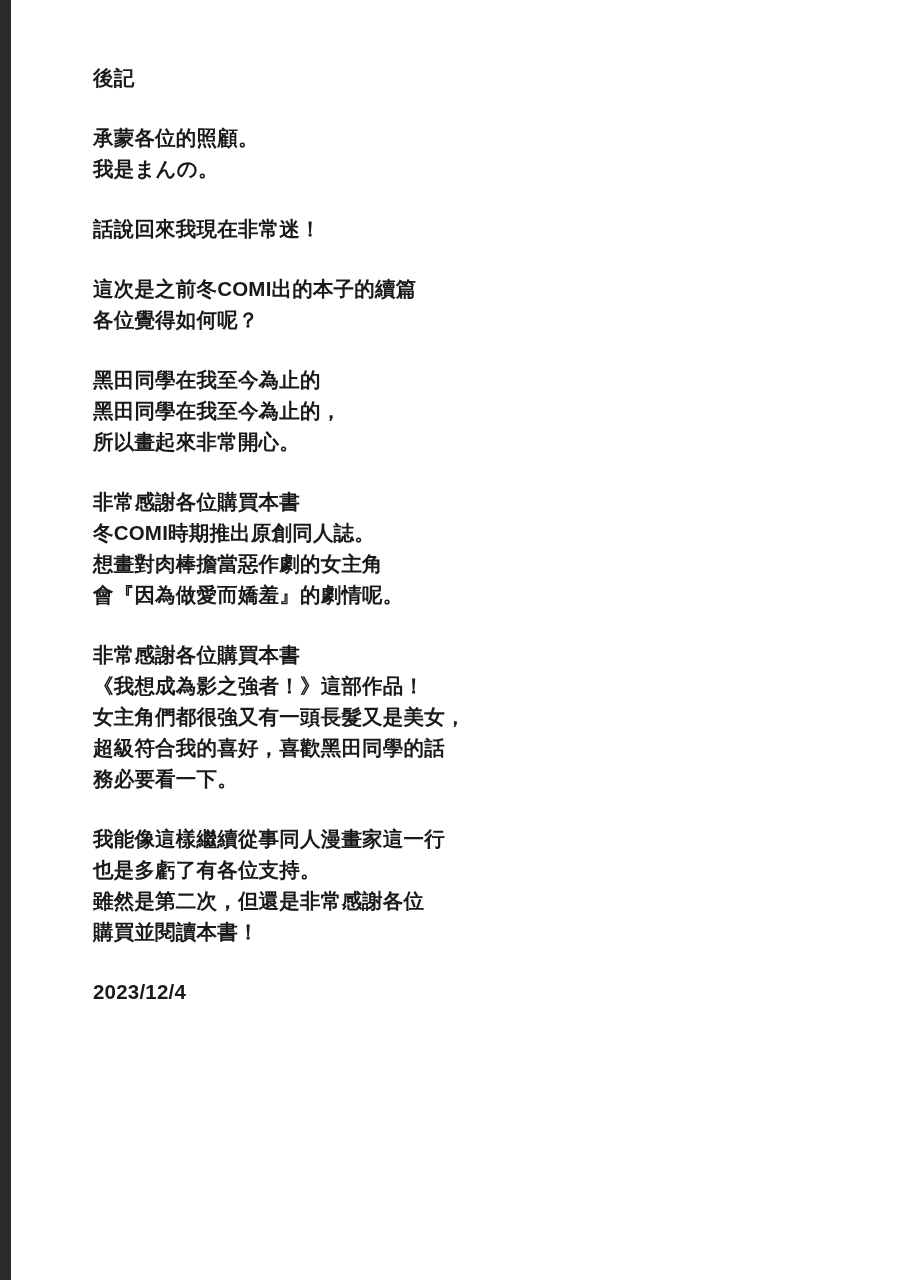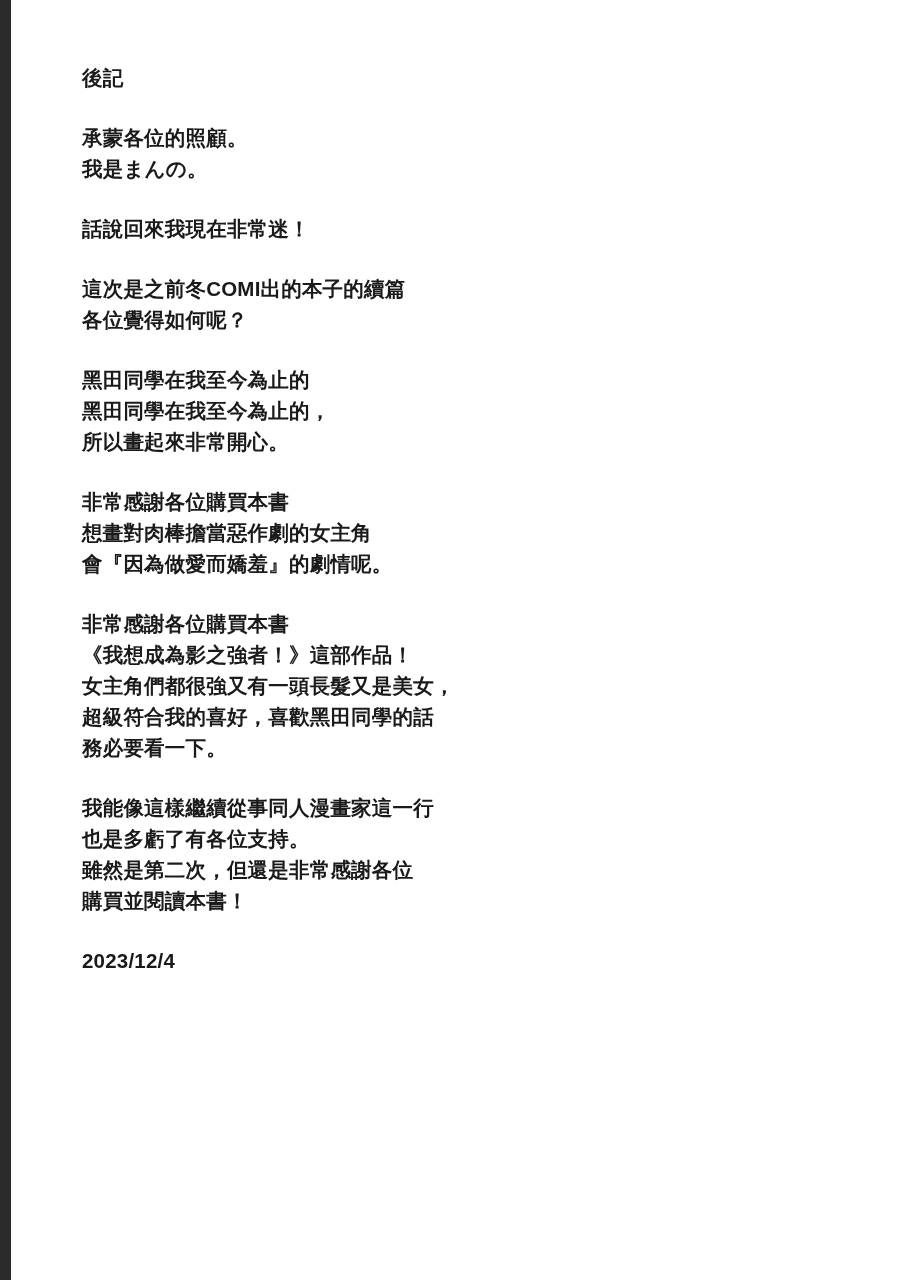--- a/index.html
+++ b/index.html
@@ -25,21 +25,21 @@
   .gutter-bar {
     position: absolute;
     left: 0;
     top: 0;
     width: 11px;
     height: 1280px;
     background: #2b2b2b;
   }
   .content {
     position: absolute;
-    left: 82px;
+    left: 93px;
     top: 62px;
     width: 740px;
   }
   .block {
     margin-bottom: 29px;
   }
   .block:last-child {
     margin-bottom: 0;
   }
   .line {
@@ -84,20 +84,21 @@
     </div>
 
     <div class="block">
       <div class="line">黑田同學在我至今為止的</div>
       <div class="line">黑田同學在我至今為止的，</div>
       <div class="line">所以畫起來非常開心。</div>
     </div>
 
     <div class="block">
       <div class="line">非常感謝各位購買本書</div>
+      <div class="line">冬COMI時期推出原創同人誌。</div>
       <div class="line">想畫對肉棒擔當惡作劇的女主角</div>
       <div class="line">會『因為做愛而嬌羞』的劇情呢。</div>
     </div>
 
     <div class="block">
       <div class="line">非常感謝各位購買本書</div>
       <div class="line">《我想成為影之強者！》這部作品！</div>
       <div class="line">女主角們都很強又有一頭長髮又是美女，</div>
       <div class="line">超級符合我的喜好，喜歡黑田同學的話</div>
       <div class="line">務必要看一下。</div>

